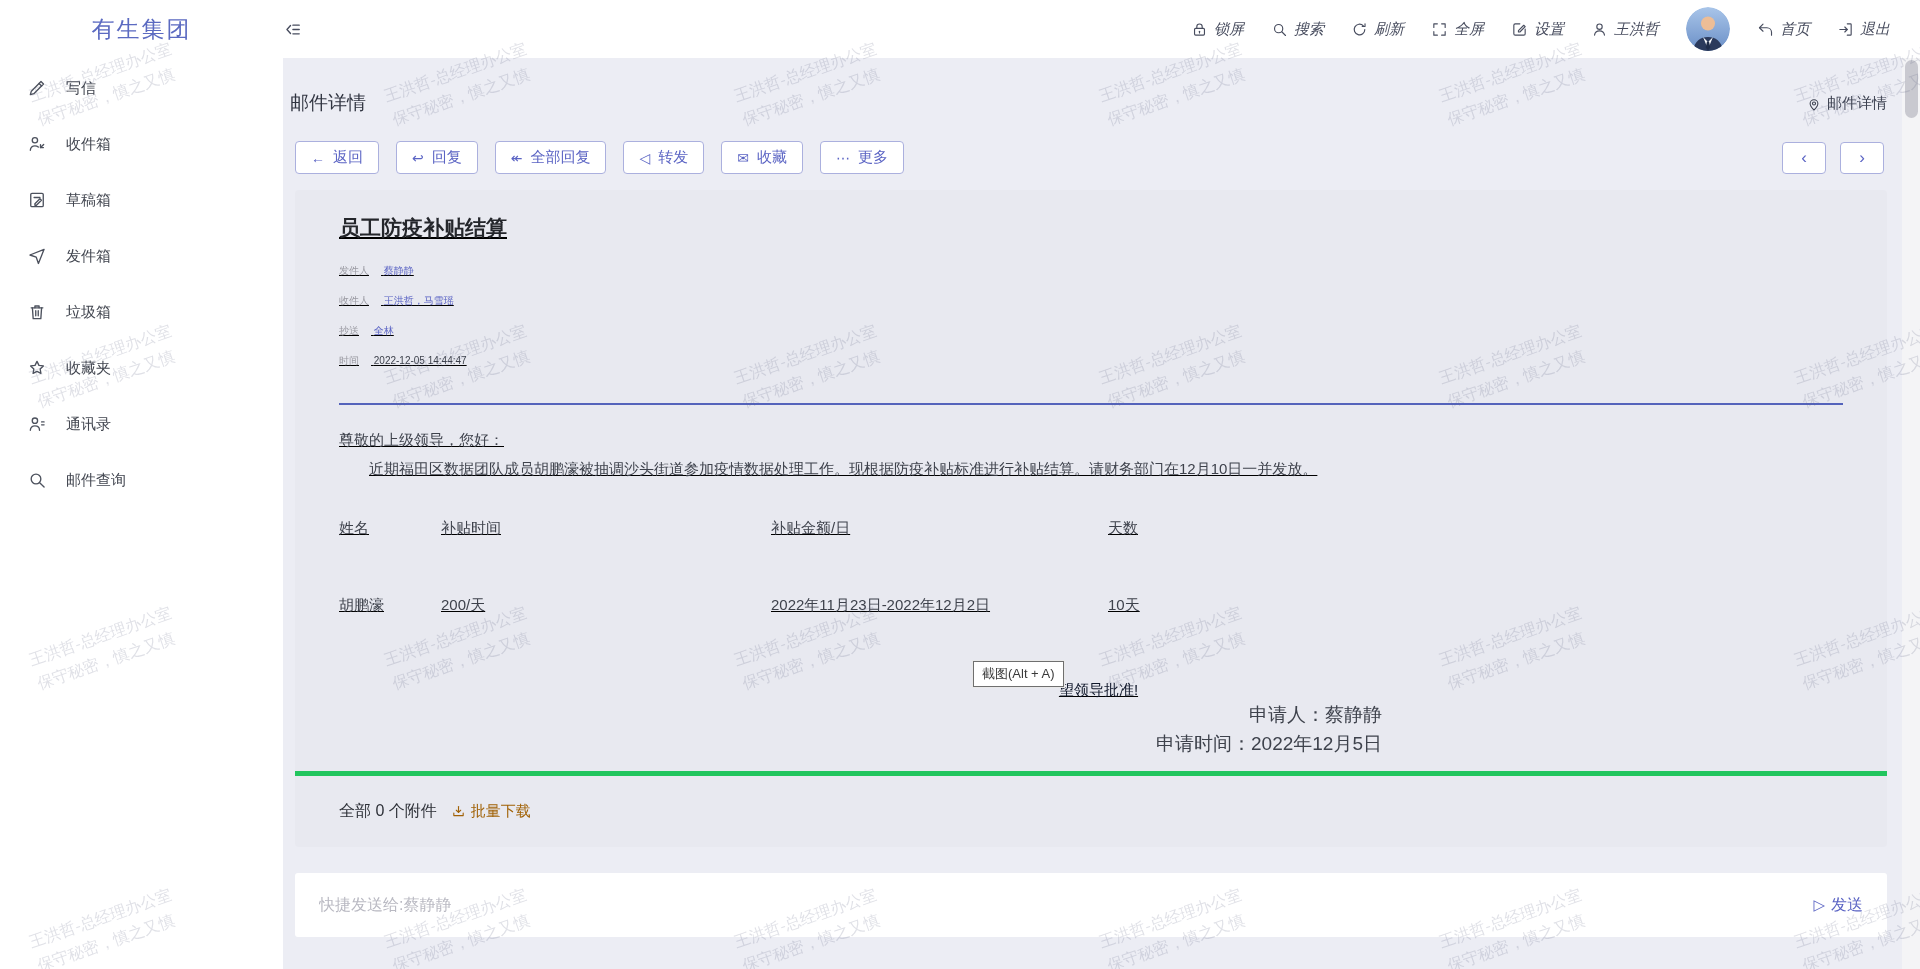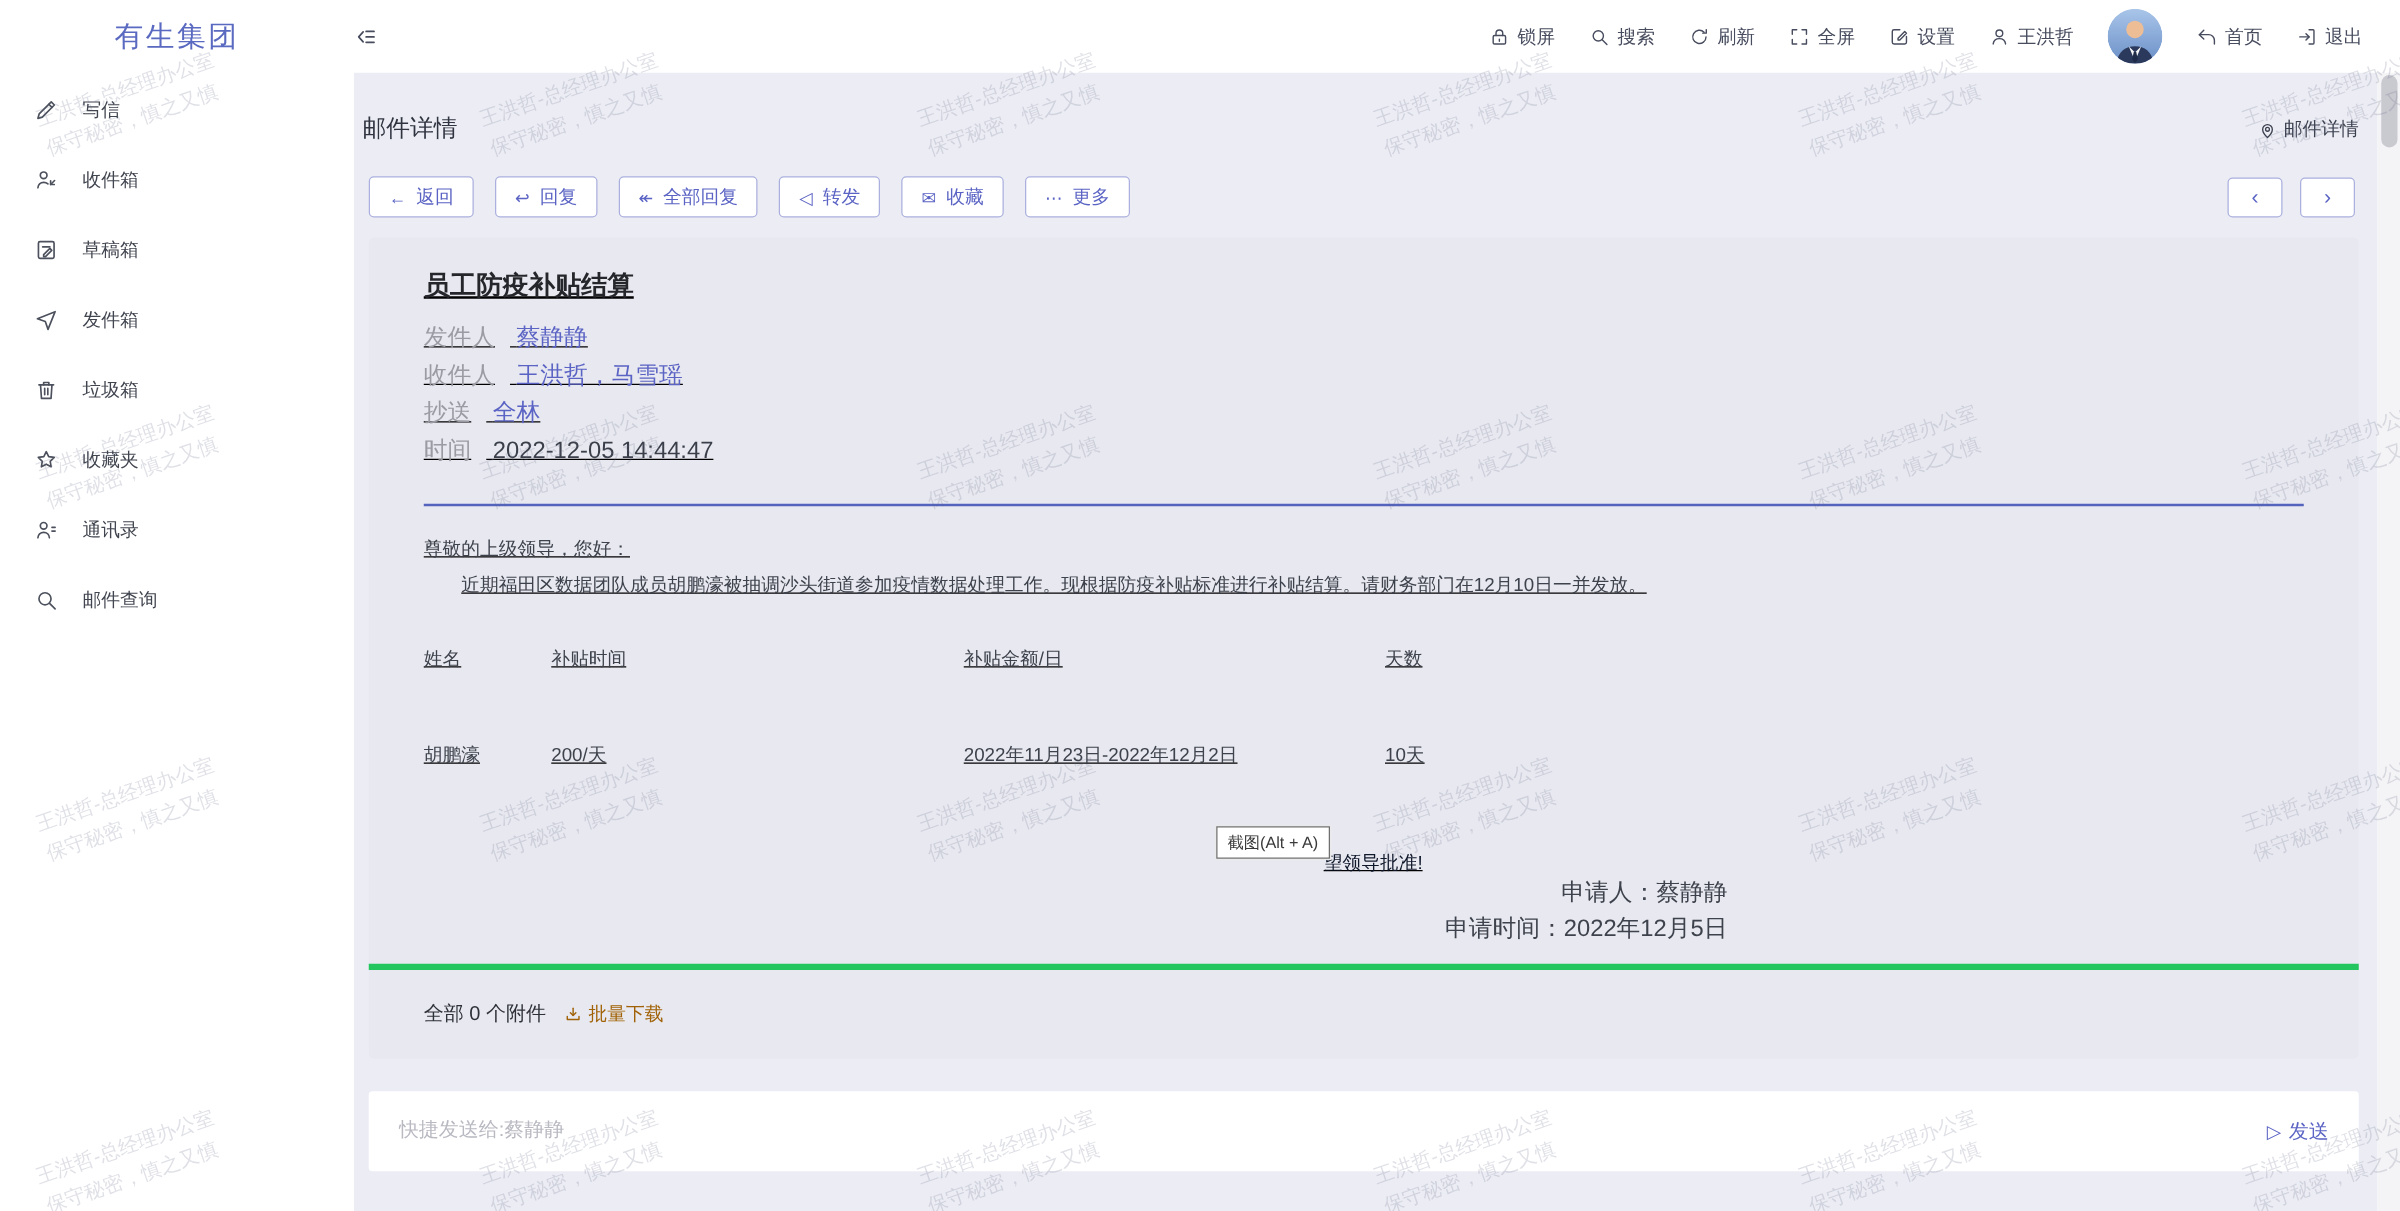--- a/index.html
+++ b/index.html
@@ -18,21 +18,21 @@
   .nav-item .ni svg, .tb-item .ti svg, .pin svg, .dl svg, .collapse svg { display:block; width:100%; height:100%; }
   .nav-item .lbl { flex:1; }
   .nav-chevron { width:14px; height:14px; color:#8a8e99; flex:none; }
   .nav-chevron svg { display:block; width:100%; height:100%; }
 
   
   .topbar { position:absolute; left:283px; right:0; top:0; height:58px; background:#fff;
             display:flex; align-items:center; z-index:6; }
   .collapse { width:19px; height:19px; color:#474c5e; margin-left:0; cursor:pointer; }
   .topbar-right { margin-left:auto; display:flex; align-items:center; gap:27px;
-                  padding-right:30px; color:#474c5e; font-size:15px; }
+                  padding-right:30px; color:#474c5e; font-size:15px;font-style:italic; }
   .tb-item { display:flex; align-items:center; gap:6px; cursor:pointer; white-space:nowrap; }
   .tb-item .ti { width:17px; height:17px; color:#474c5e; }
   .avatar { width:44px; height:44px; border-radius:50%; overflow:hidden; cursor:pointer; flex:none; }
   .avatar svg { display:block; }
 
   
   .main { position:absolute; left:283px; top:58px; right:18px; bottom:0; background:#ecedf4; }
   .page-title { position:absolute; left:7px; top:32px; font-size:19px; color:#303440; }
   .pin-loc { position:absolute; right:15px; top:36px; display:flex; align-items:center; gap:5px;
              font-size:15px; color:#3c4150; }
@@ -45,21 +45,21 @@
   .btn .bi { font-size:14px; line-height:1; }
   .pager { position:absolute; right:18px; top:84px; display:flex; gap:14px; }
   .pg { width:44px; height:32px; background:#fff; border:1px solid #abb0de; border-radius:4px;
         color:#5b64c4; font-size:17px; display:flex; align-items:center; justify-content:center; cursor:pointer; }
 
   
   .card { position:absolute; left:12px; right:15px; top:132px; height:657px;
           background:#e8e9f0; border-radius:4px; padding:0 44px;text-decoration:underline; }
   .subject { padding-top:24px; font-size:21px; font-weight:bold; color:#24262b; }
   .meta { margin-top:14px; }
-  .meta-row { height:30px; line-height:30px; font-size:19px; }
+  .meta-row { height:30px; line-height:30px; font-size:10px; }
   .meta-label { color:#9b9ba3; margin-right:12px; }
   .meta-link { color:#5b64c4; cursor:pointer; }
   .meta-val { color:#3b3f49; }
   .divider { margin-top:27px; border-top:2px solid #5463bb; }
   .greeting { margin-top:24px; font-size:15px; color:#3e424c; line-height:21px; }
   .para { margin-top:8px; font-size:15px; color:#3e424c; line-height:21px; text-indent:2em; }
   .tbl { margin-top:34px; font-size:15px; color:#3e424c; }
   .trow { display:grid; grid-template-columns:102px 330px 337px auto; line-height:30px; }
   .trow.head { margin-bottom:47px; }
   .closing { margin-top:61px; margin-left:15px; font-size:15px; color:#0f172a;text-align:center; }

